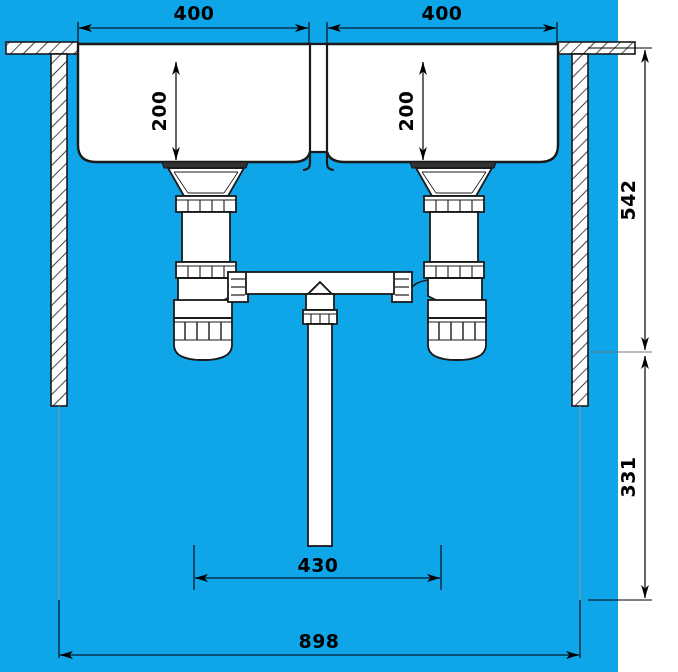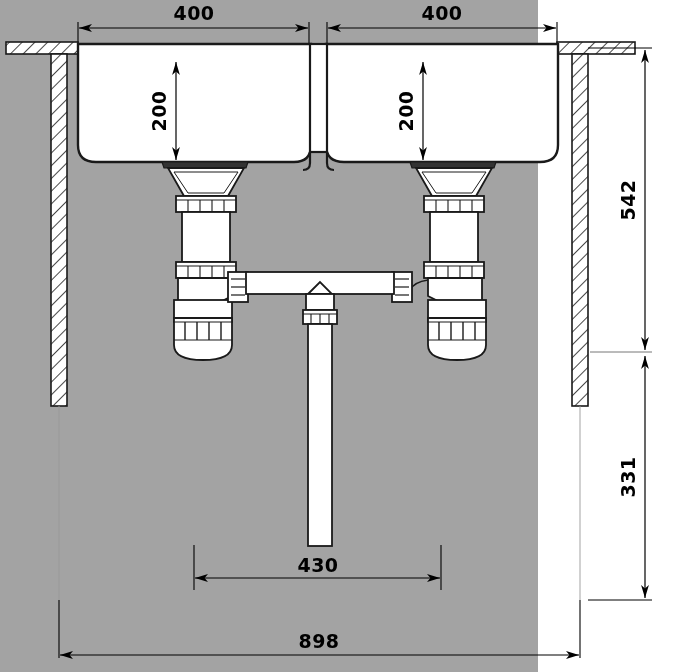--- a/index.html
+++ b/index.html
@@ -1,17 +1,17 @@
 <!DOCTYPE html>
 <html><head>
 <meta charset="utf-8">
 <style>
   html,body{margin:0;padding:0;background:#ffffff;}
   body{width:678px;height:672px;font-family:"DejaVu Sans",sans-serif;overflow:hidden;}
-  #stage{position:relative;width:538px;height:672px;background:#a3a3a3;}
+  #stage{position:relative;width:618px;height:672px;background:#0ea5e9;}
   svg{display:block;}
   .dimtext{font-family:"DejaVu Sans",sans-serif;font-weight:bold;font-size:19px;fill:#000;letter-spacing:0.5px;}
   .dimtext-v{font-family:"DejaVu Sans",sans-serif;font-weight:bold;font-size:19px;fill:#000;letter-spacing:0.5px;}
 </style>
 </head>
 <body>
 
 <div id="stage">
 <svg width="678" height="672" viewBox="0 0 678 672">
   <defs>

